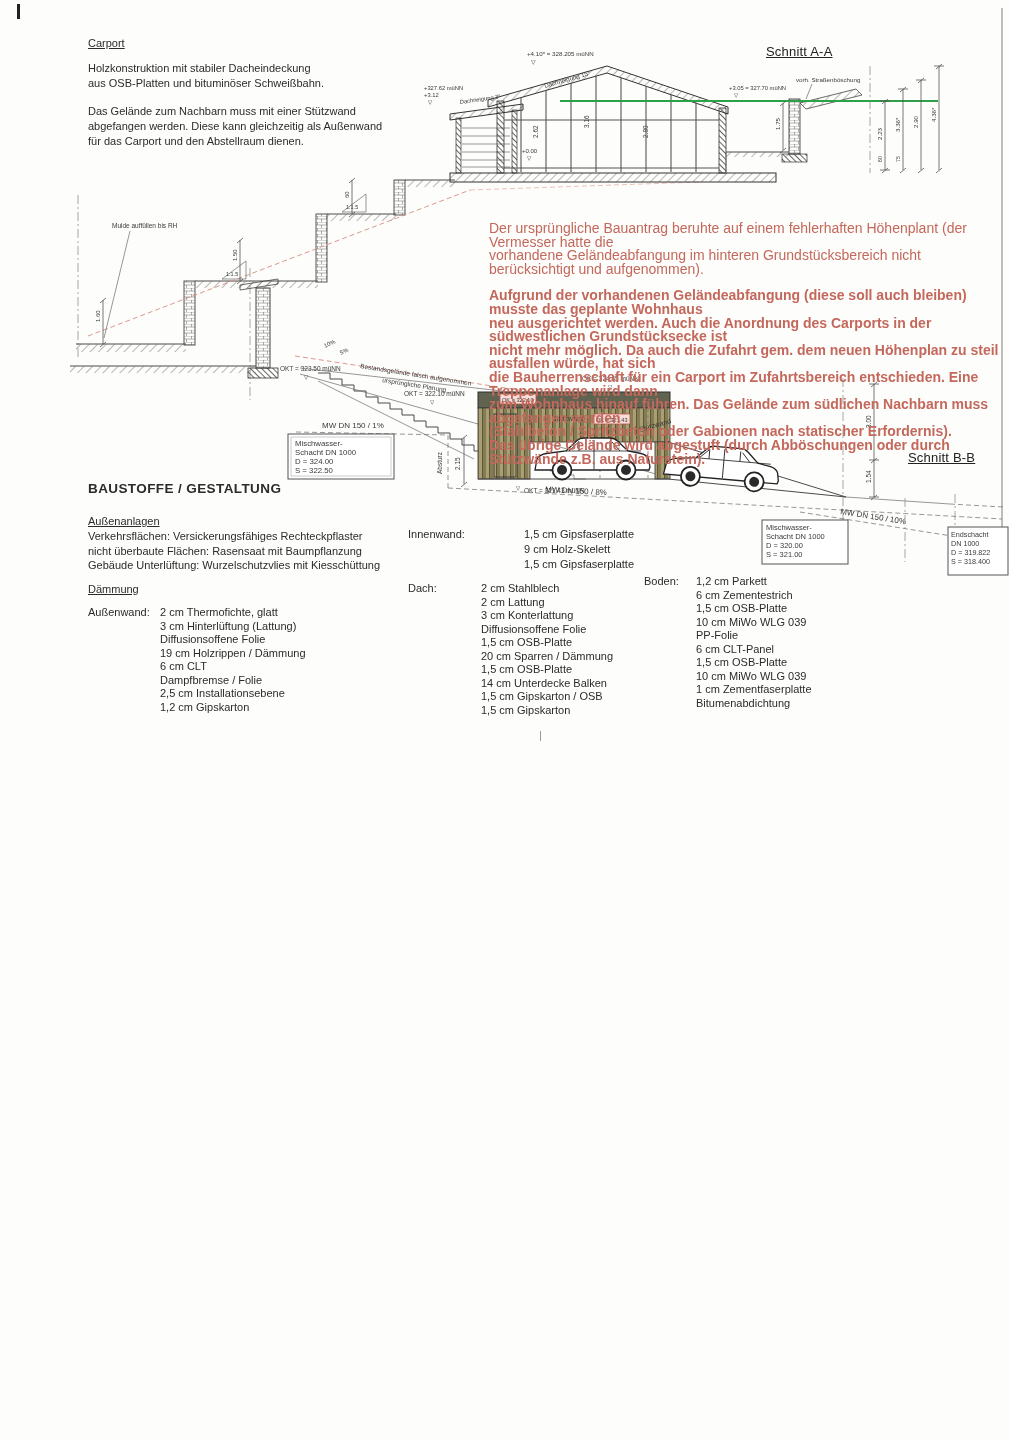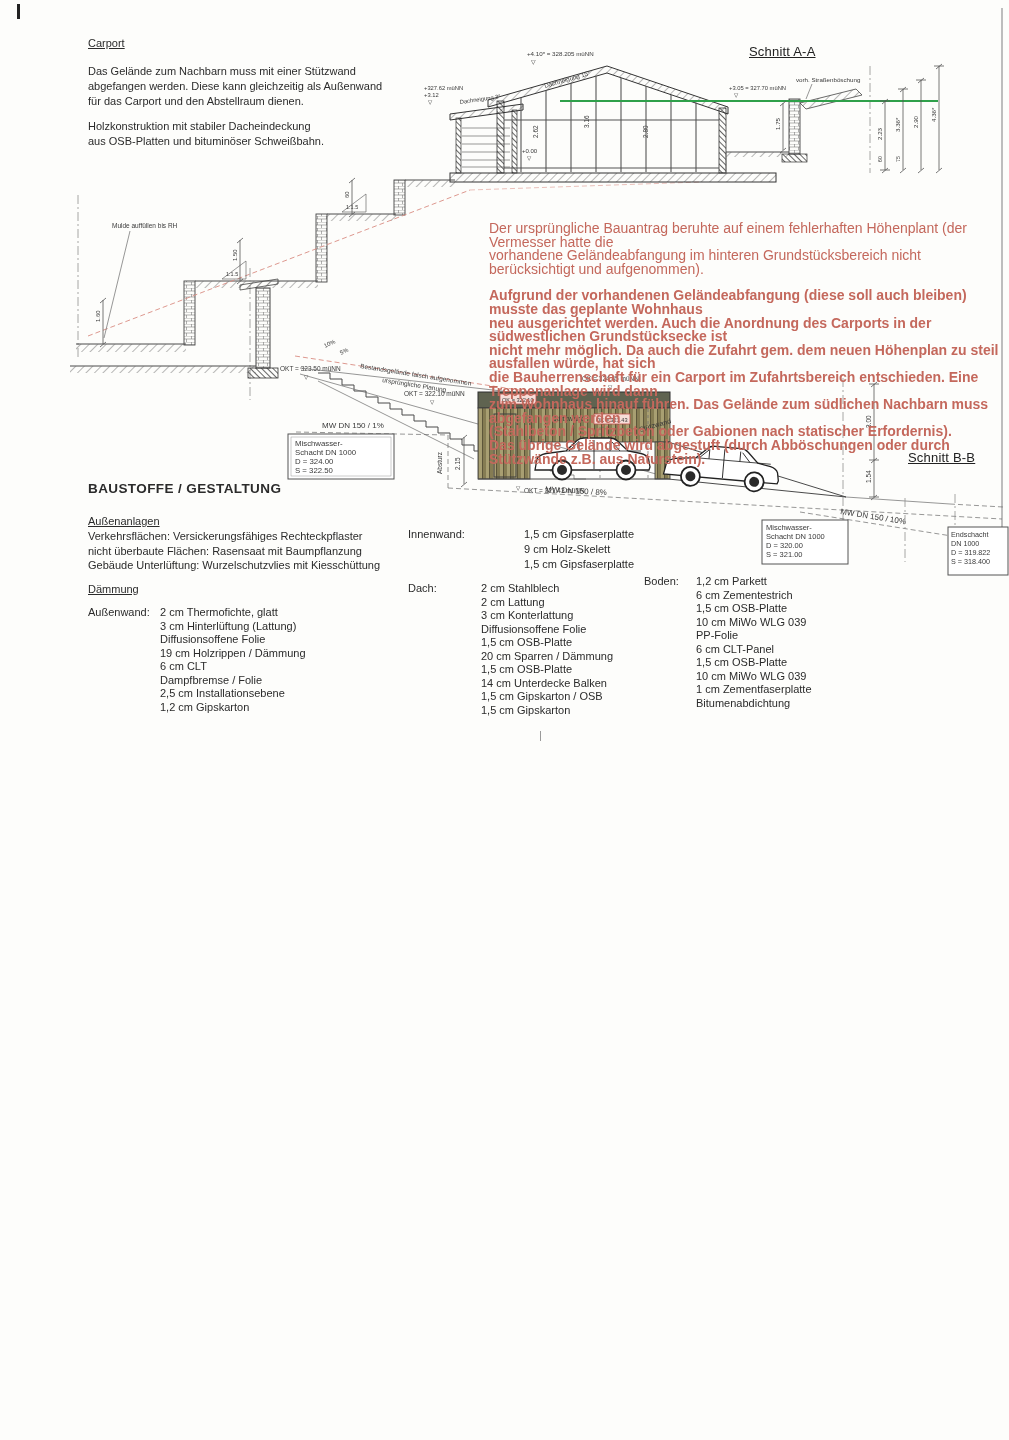--- a/index.html
+++ b/index.html
@@ -290,28 +290,28 @@
       <text x="951" y="537" font-size="7.2">Endschacht</text>
       <text x="951" y="546" font-size="7.2">DN 1000</text>
       <text x="951" y="555" font-size="7.2">D = 319.822</text>
       <text x="951" y="564" font-size="7.2">S = 318.400</text>
     </g>
   </g>
 </svg>
 
 <div class="abs" style="left:88px;top:36px;">
   <div class="txt u">Carport</div>
+  <div class="txt" style="margin-top:10px;">Holzkonstruktion mit stabiler Dacheindeckung
+aus OSB-Platten und bituminöser Schweißbahn.</div>
   <div class="txt" style="margin-top:13px;">Das Gelände zum Nachbarn muss mit einer Stützwand
 abgefangen werden. Diese kann gleichzeitig als Außenwand
 für das Carport und den Abstellraum dienen.</div>
-  <div class="txt" style="margin-top:10px;">Holzkonstruktion mit stabiler Dacheindeckung
-aus OSB-Platten und bituminöser Schweißbahn.</div>
-</div>
-
-<div class="abs section-title" style="left:749px;top:44px;">Schnitt A-A</div>
+</div>
+
+<div class="abs section-title" style="left:766px;top:44px;">Schnitt A-A</div>
 <div class="abs section-title" style="left:908px;top:450px;">Schnitt B-B</div>
 
 <div class="abs" style="left:489px;top:222px;width:510px;">
   <div class="red-note">Der ursprüngliche Bauantrag beruhte auf einem fehlerhaften Höhenplant (der Vermesser hatte die
 vorhandene Geländeabfangung im hinteren Grundstücksbereich nicht berücksichtigt und aufgenommen).</div>
   <div class="red-note" style="margin-top:13px;font-weight:bold;">Aufgrund der vorhandenen Geländeabfangung (diese soll auch bleiben) musste das geplante Wohnhaus
 neu ausgerichtet werden. Auch die Anordnung des Carports in der südwestlichen Grundstücksecke ist
 nicht mehr möglich. Da auch die Zufahrt gem. dem neuen Höhenplan zu steil ausfallen würde, hat sich
 die Bauherrenschaft für ein Carport im Zufahrtsbereich entschieden. Eine Treppenanlage wird dann
 zum Wohnhaus hinauf führen. Das Gelände zum südlichen Nachbarn muss abgefangen werden

